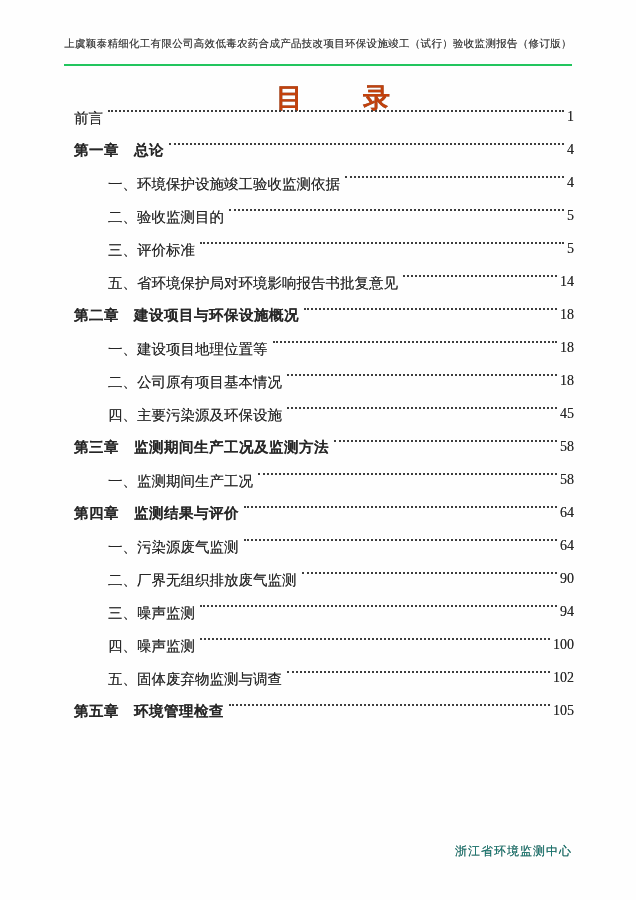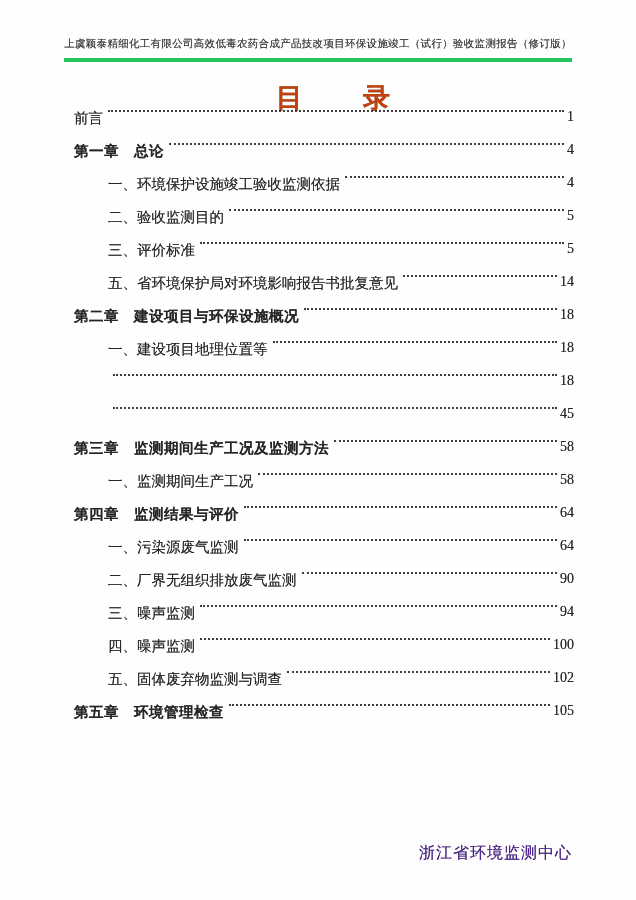--- a/index.html
+++ b/index.html
@@ -20,22 +20,22 @@
 
   .header {
     position: absolute;
     top: 37px;
     left: 64px;
     width: 508px;
     text-align: center;
     font-size: 10.5px;
     letter-spacing: 0.3px;
     color: #3c3c3c;
-    border-bottom: 4px solid #22c55e;
-    padding-bottom: 7px;
+    border-bottom: 2px solid #22c55e;
+    padding-bottom: 13px;
     white-space: nowrap;
     overflow: hidden;
   }
 
   .doc-title {
     position: absolute;
     top: 64px;
     left: 0;
     width: 636px;
     margin: 16px;
@@ -59,41 +59,42 @@
     height: 33px;
   }
   .toc-row .label {
     white-space: nowrap;
     font-size: 14.5px;
     line-height: 1.15;
   }
   .toc-row.chapter .label {
     font-weight: bold;
     letter-spacing: 0.5px;
+    font-family: Liberation Mono, monospace;
   }
   .toc-row.sub { padding-left: 34px; }
   .leader {
     flex: 1;
     min-width: 14px;
     border-bottom: 2.2px dotted #3d3d3d;
     margin: 0 3px 4px 5px;
   }
   .pagenum {
     font-size: 14px;
     line-height: 1;
     padding-bottom: 2px;
   }
 
   .footer {
     position: absolute;
     top: 843px;
     right: 64px;
-    font-size: 16px;
+    font-size: 12px;
     letter-spacing: 1px;
-    color: #4c1d95;
+    color: #0f766e;
   }
 </style>
 </head>
 <body>
 
 <div class="page">
 
   <div class="header scan-text">
     <span>上虞颖泰精细化工有限公司高效低毒农药合成产品技改项目环保设施竣工（试行）验收监测报告（修订版）</span>
   </div>
@@ -145,26 +146,28 @@
       <span class="pagenum">18</span>
     </div>
 
     <div class="toc-row sub">
       <span class="label">一、建设项目地理位置等</span>
       <span class="leader"></span>
       <span class="pagenum">18</span>
     </div>
 
     <div class="toc-row sub">
+      <span class="label">二、公司原有项目基本情况</span>
       <span class="leader"></span>
       <span class="pagenum">18</span>
     </div>
 
 
     <div class="toc-row sub">
+      <span class="label">四、主要污染源及环保设施</span>
       <span class="leader"></span>
       <span class="pagenum">45</span>
     </div>
 
     <div class="toc-row chapter">
       <span class="label">第三章　监测期间生产工况及监测方法</span>
       <span class="leader"></span>
       <span class="pagenum">58</span>
     </div>
 

